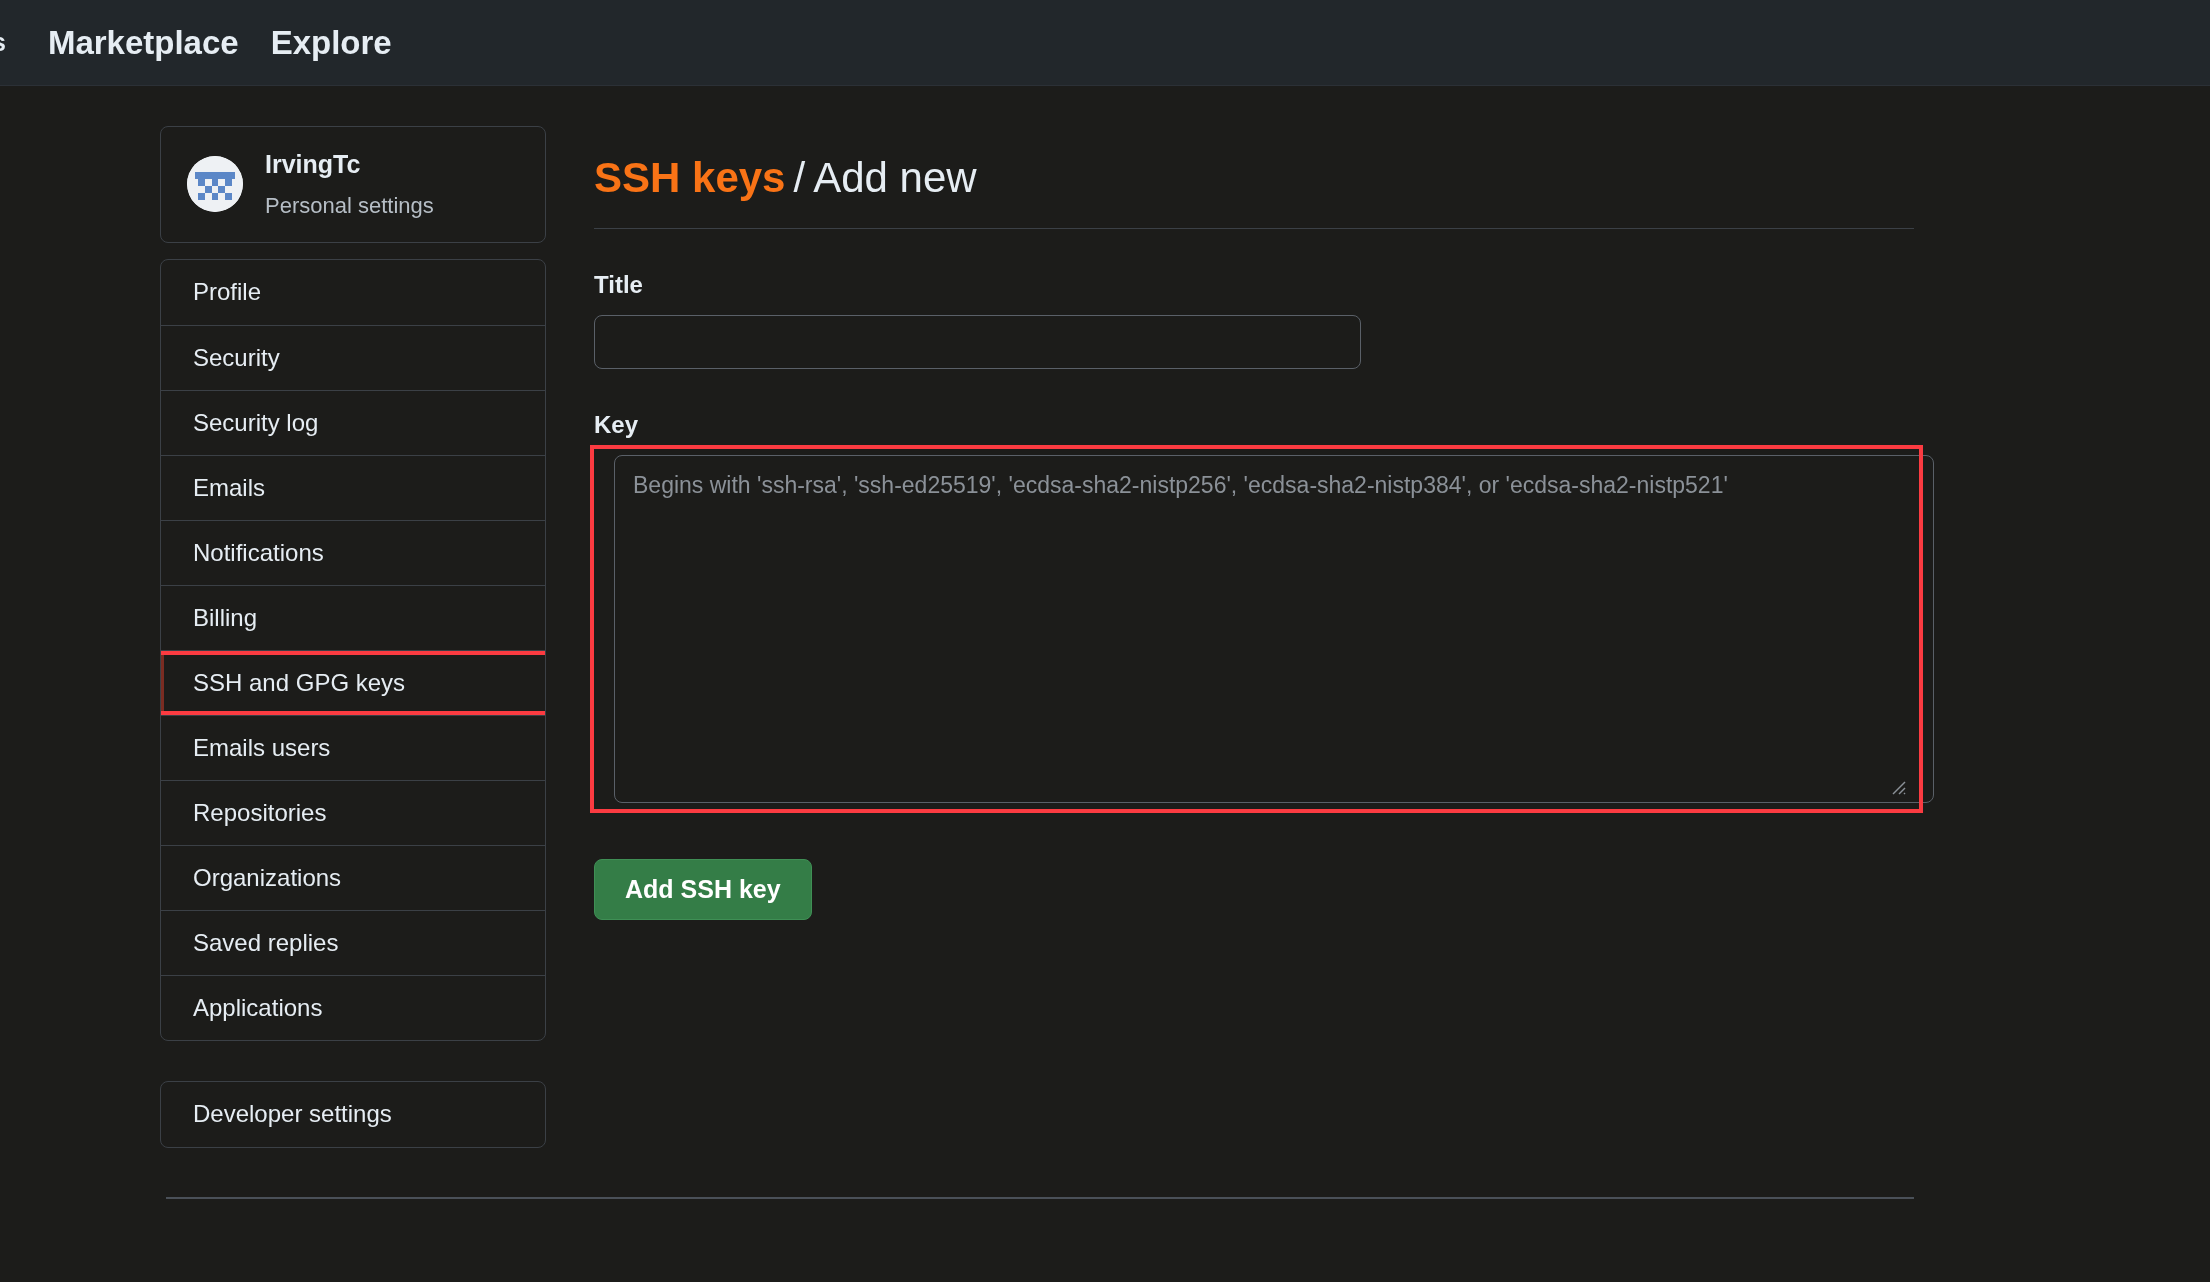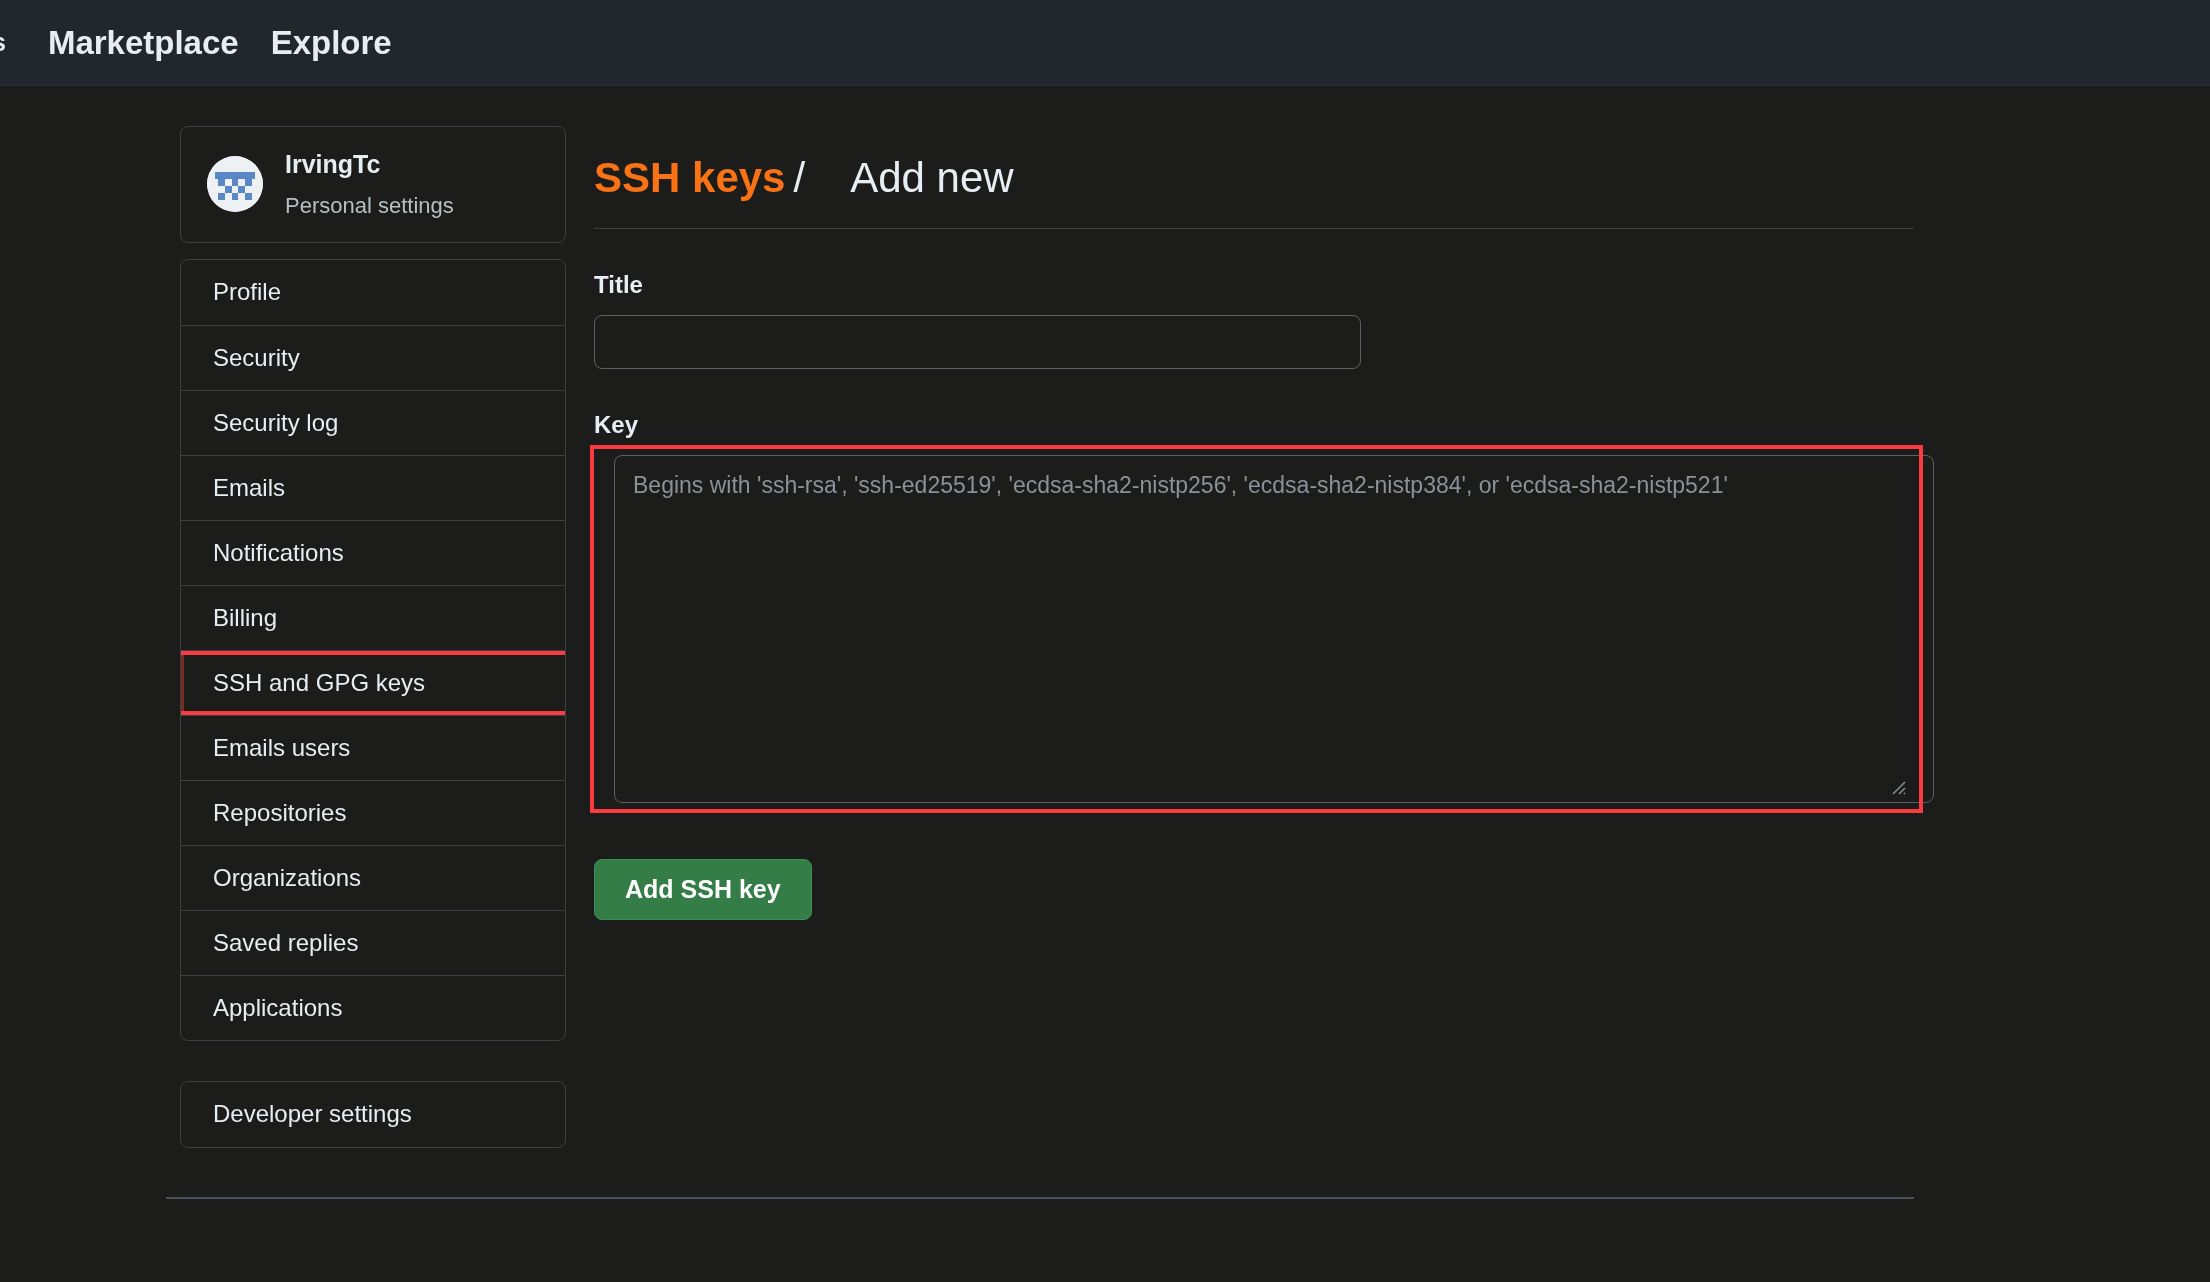--- a/index.html
+++ b/index.html
@@ -25,21 +25,21 @@
   }
   .topnav-link {
     color: #e6edf3; font-size: 33px; font-weight: 600;
     margin-left: 32px; white-space: nowrap; cursor: pointer;
   }
 
   
   #page { position: absolute; top: 86px; left: 0; width: 2210px; height: 1196px; }
 
   
-  #sidebar { position: absolute; left: 180px; top: 40px; width: 386px; border-radius: 27px; }
+  #sidebar { position: absolute; left: 160px; top: 40px; width: 386px; border-radius: 27px; }
 
   .side-card {
     border: 1px solid #3b4046;
     border-radius: 8px;
     background: #1c1c1a;
     overflow: hidden;
   }
 
   #profile-card { display: flex; align-items: center; padding: 22px 26px; }
   #avatar {
@@ -81,21 +81,21 @@
   #main { position: absolute; left: 594px; top: 40px; width: 1320px; }
 
   #page-heading {
     font-size: 42px; font-weight: 400;
     padding-bottom: 26px;
     border-bottom: 1px solid #3b4046;
     white-space: nowrap;
   }
   #heading-link { color: #f97316; cursor: pointer; font-weight: bold; }
   #heading-sep { color: #e6edf3; margin: 0 8px; }
-  #heading-current { color: #e6edf3; margin-left: 37px; }
+  #heading-current { color: #e6edf3; }
 
   .field-label {
     display: block;
     color: #e6edf3; font-size: 24px; font-weight: 600;
     margin-top: 42px; margin-bottom: 16px;
   }
 
   #title-input {
     width: 767px; height: 54px;
     background: #1c1c1a;

